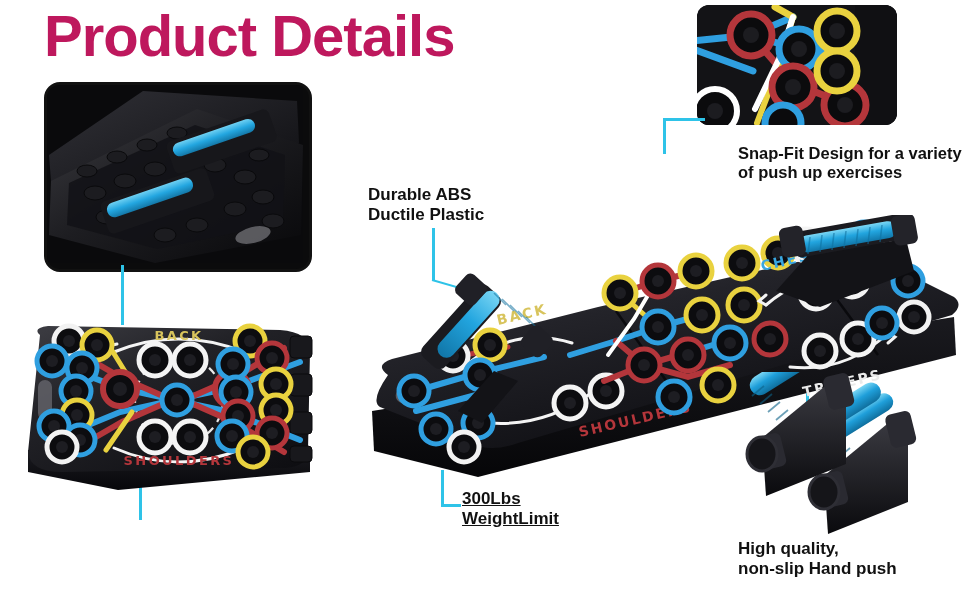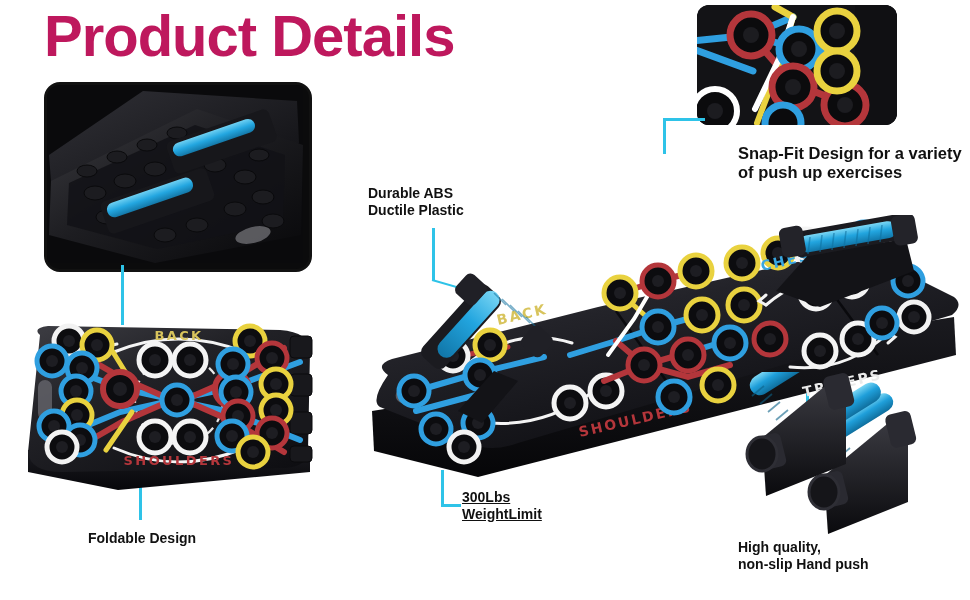--- a/index.html
+++ b/index.html
@@ -10,21 +10,21 @@
   .stage{position:absolute;inset:0;}
   .abs{position:absolute;}
 
   
   #page-title{
     left:44px;top:6px;font-size:58px;font-weight:bold;color:#be185d;
     letter-spacing:-1px;line-height:1.05;font-family:Liberation Sans, sans-serif;
   }
 
   
-  .callout{font-size:14px;font-weight:bold;color:#111;line-height:1.18;white-space:pre-line;}
+  .callout{font-size:17px;font-weight:bold;color:#111;line-height:1.18;white-space:pre-line;}
   #label-snapfit{left:690px;top:144px;font-size:16.5px;margin-left:48px;}
   #label-durable{left:368px;top:185px;}
   #label-weight{left:462px;top:489px;text-decoration:underline;}
   #label-foldable{left:88px;top:530px;}
   #label-grips{left:738px;top:539px;}
 
   
   .conn{background:#2ec3e8;}
   .conn-v{width:2.6px;}
   .conn-h{height:2.6px;}
@@ -492,17 +492,16 @@
       </g>
     </svg>
   </div>
 
   <div class="abs callout" id="label-snapfit">Snap-Fit Design for a variety
 of push up exercises</div>
   <div class="abs callout" id="label-durable">Durable ABS
 Ductile Plastic</div>
   <div class="abs callout" id="label-weight">300Lbs
 WeightLimit</div>
-  <div class="abs callout" id="label-foldable">Foldable Design</div>
   <div class="abs callout" id="label-grips">High quality,
 non-slip Hand push</div>
 
 </div>
 
 </body></html>

